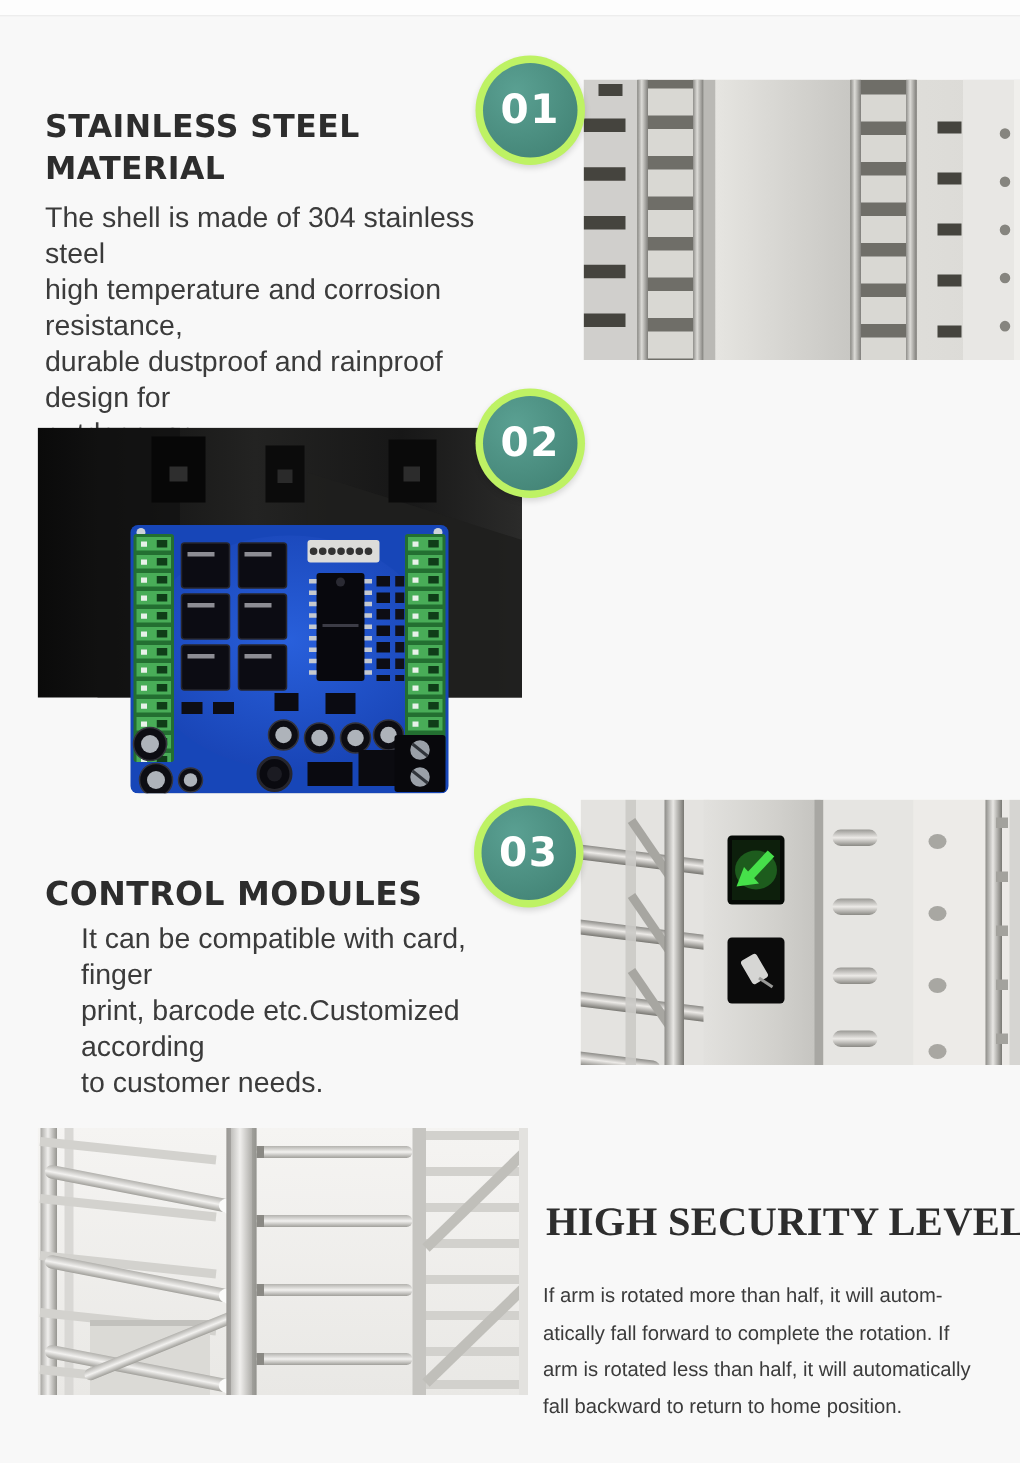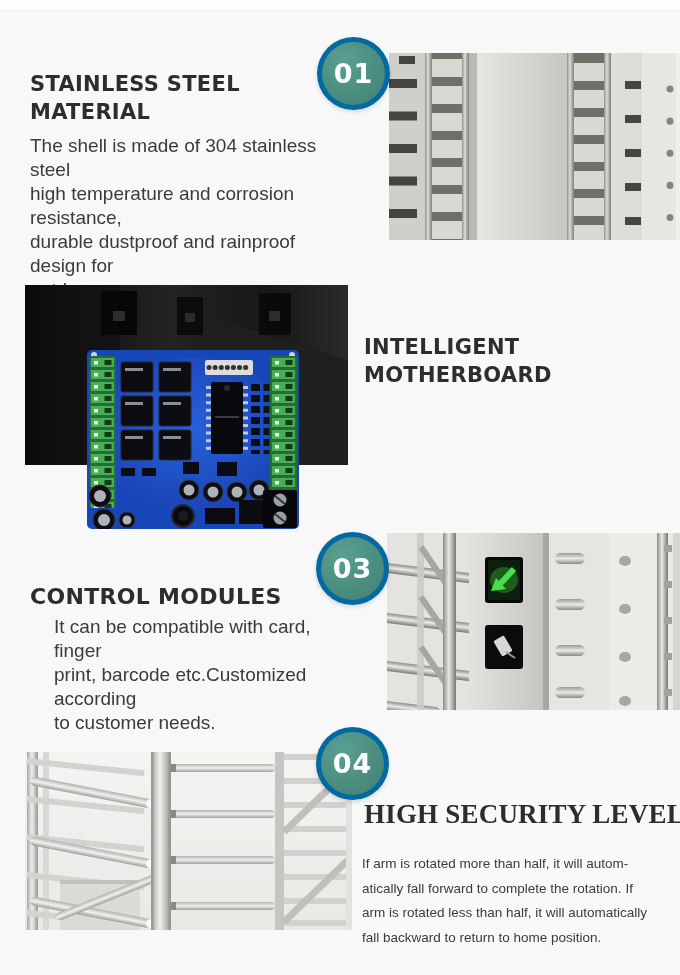--- a/index.html
+++ b/index.html
@@ -5,21 +5,21 @@
   html,body{margin:0;padding:0;}
   body{width:680px;background:#f8f8f8;font-family:"Liberation Sans",sans-serif;}
   .page{position:relative;width:680px;height:975px;background:#f8f8f8;overflow:hidden;padding-left:12px;}
   .top-strip{position:absolute;left:0;top:0;width:680px;height:10px;background:#fdfdfd;border-bottom:1px solid #ededed;}
   .photo{position:absolute;overflow:hidden;}
   .photo svg{display:block;width:100%;height:100%;}
   #img1{left:389px;top:53px;width:291px;height:187px;}
   #img2{left:25px;top:285px;width:323px;height:244px;}
   #img3{left:387px;top:533px;width:293px;height:177px;}
   #img4{left:25px;top:752px;width:327px;height:178px;}
-  .badge{position:absolute;width:73px;height:73px;border-radius:50%;background:#0369a1;display:flex;align-items:center;justify-content:center;box-shadow:0 2px 4px rgba(0,0,0,.14);}
+  .badge{position:absolute;width:73px;height:73px;border-radius:50%;background:#bef264;display:flex;align-items:center;justify-content:center;box-shadow:0 2px 4px rgba(0,0,0,.14);}
   .badge-inner{width:63px;height:63px;border-radius:50%;background:radial-gradient(circle at 35% 30%,#5aa092,#47897b 70%,#417d70);color:#fff;display:flex;align-items:center;justify-content:center;font:bold 27px "DejaVu Sans",sans-serif;letter-spacing:1px;}
   #badge1{left:317px;top:37px;}
   #badge2{left:317px;top:259px;}
   #badge3{left:316px;top:532px;}
   #badge4{left:316px;top:727px;}
   .title{position:absolute;font-family:"DejaVu Sans","Liberation Sans",sans-serif;font-weight:bold;color:#2d2d2d;font-size:21px;line-height:28px;letter-spacing:.3px;white-space:pre-line;}
   #title1{left:30px;top:70px;}
   #title2{left:364px;top:333px;}
   #title3{left:30px;top:583px;font-size:22px;}
   #title4{left:364px;top:800px;font-family:Liberation Serif, serif;font-size:27px;letter-spacing:.2px;}
@@ -173,22 +173,23 @@
         <rect x="176" y="140" width="34" height="38" rx="2" fill="#08080c"></rect>
         <circle cx="193" cy="150" r="6.5" fill="#9aa0a8"></circle>
           <line x1="188" y1="146" x2="198" y2="154" stroke="#30343a" stroke-width="2"></line>
         <circle cx="193" cy="168" r="6.5" fill="#9aa0a8"></circle>
           <line x1="188" y1="164" x2="198" y2="172" stroke="#30343a" stroke-width="2"></line>
         <rect x="55" y="118" width="14" height="8" fill="#0d0d14"></rect>
           <rect x="34" y="118" width="14" height="8" fill="#0d0d14"></rect>
       </g>
     </svg>
   </div>
-  <div class="title" id="title2">INTELLIGENT
-MOTHERBOARD</div>
+  <div class="badge" id="badge2">
+    <div class="badge-inner">02</div>
+  </div>
 
   <div class="title" id="title3">CONTROL MODULES</div>
   <div class="body-text" id="body3">It can be compatible with card, finger
 print, barcode etc.Customized according
 to customer needs.</div>
   <div class="photo" id="img3">
     <svg viewBox="0 0 293 177" xmlns="http://www.w3.org/2000/svg">
       <defs>
         <linearGradient id="s3bar" x1="0" y1="0" x2="0" y2="1">
           <stop offset="0" stop-color="#8d8c88"></stop>
@@ -328,21 +329,18 @@
         <rect x="259" y="98" width="68" height="6"></rect>
           <rect x="259" y="122" width="68" height="6"></rect>
         <rect x="259" y="146" width="68" height="6"></rect>
           <rect x="259" y="168" width="68" height="6"></rect>
       </g>
       <line x1="327" y1="14" x2="259" y2="80" stroke="#c0bfba" stroke-width="7"></line>
       <line x1="327" y1="104" x2="259" y2="170" stroke="#c0bfba" stroke-width="7"></line>
       <rect x="321" y="0" width="6" height="178" fill="#e3e2df"></rect>
     </svg>
   </div>
-  <div class="badge" id="badge4">
-    <div class="badge-inner">04</div>
-  </div>
   <div class="title" id="title4">HIGH SECURITY LEVEL</div>
   <div class="body-text" id="body4">If arm is rotated more than half, it will autom-
 atically fall forward to complete the rotation. If
 arm is rotated less than half, it will automatically
 fall backward to return to home position.</div>
 </div>
 
 </body></html>

